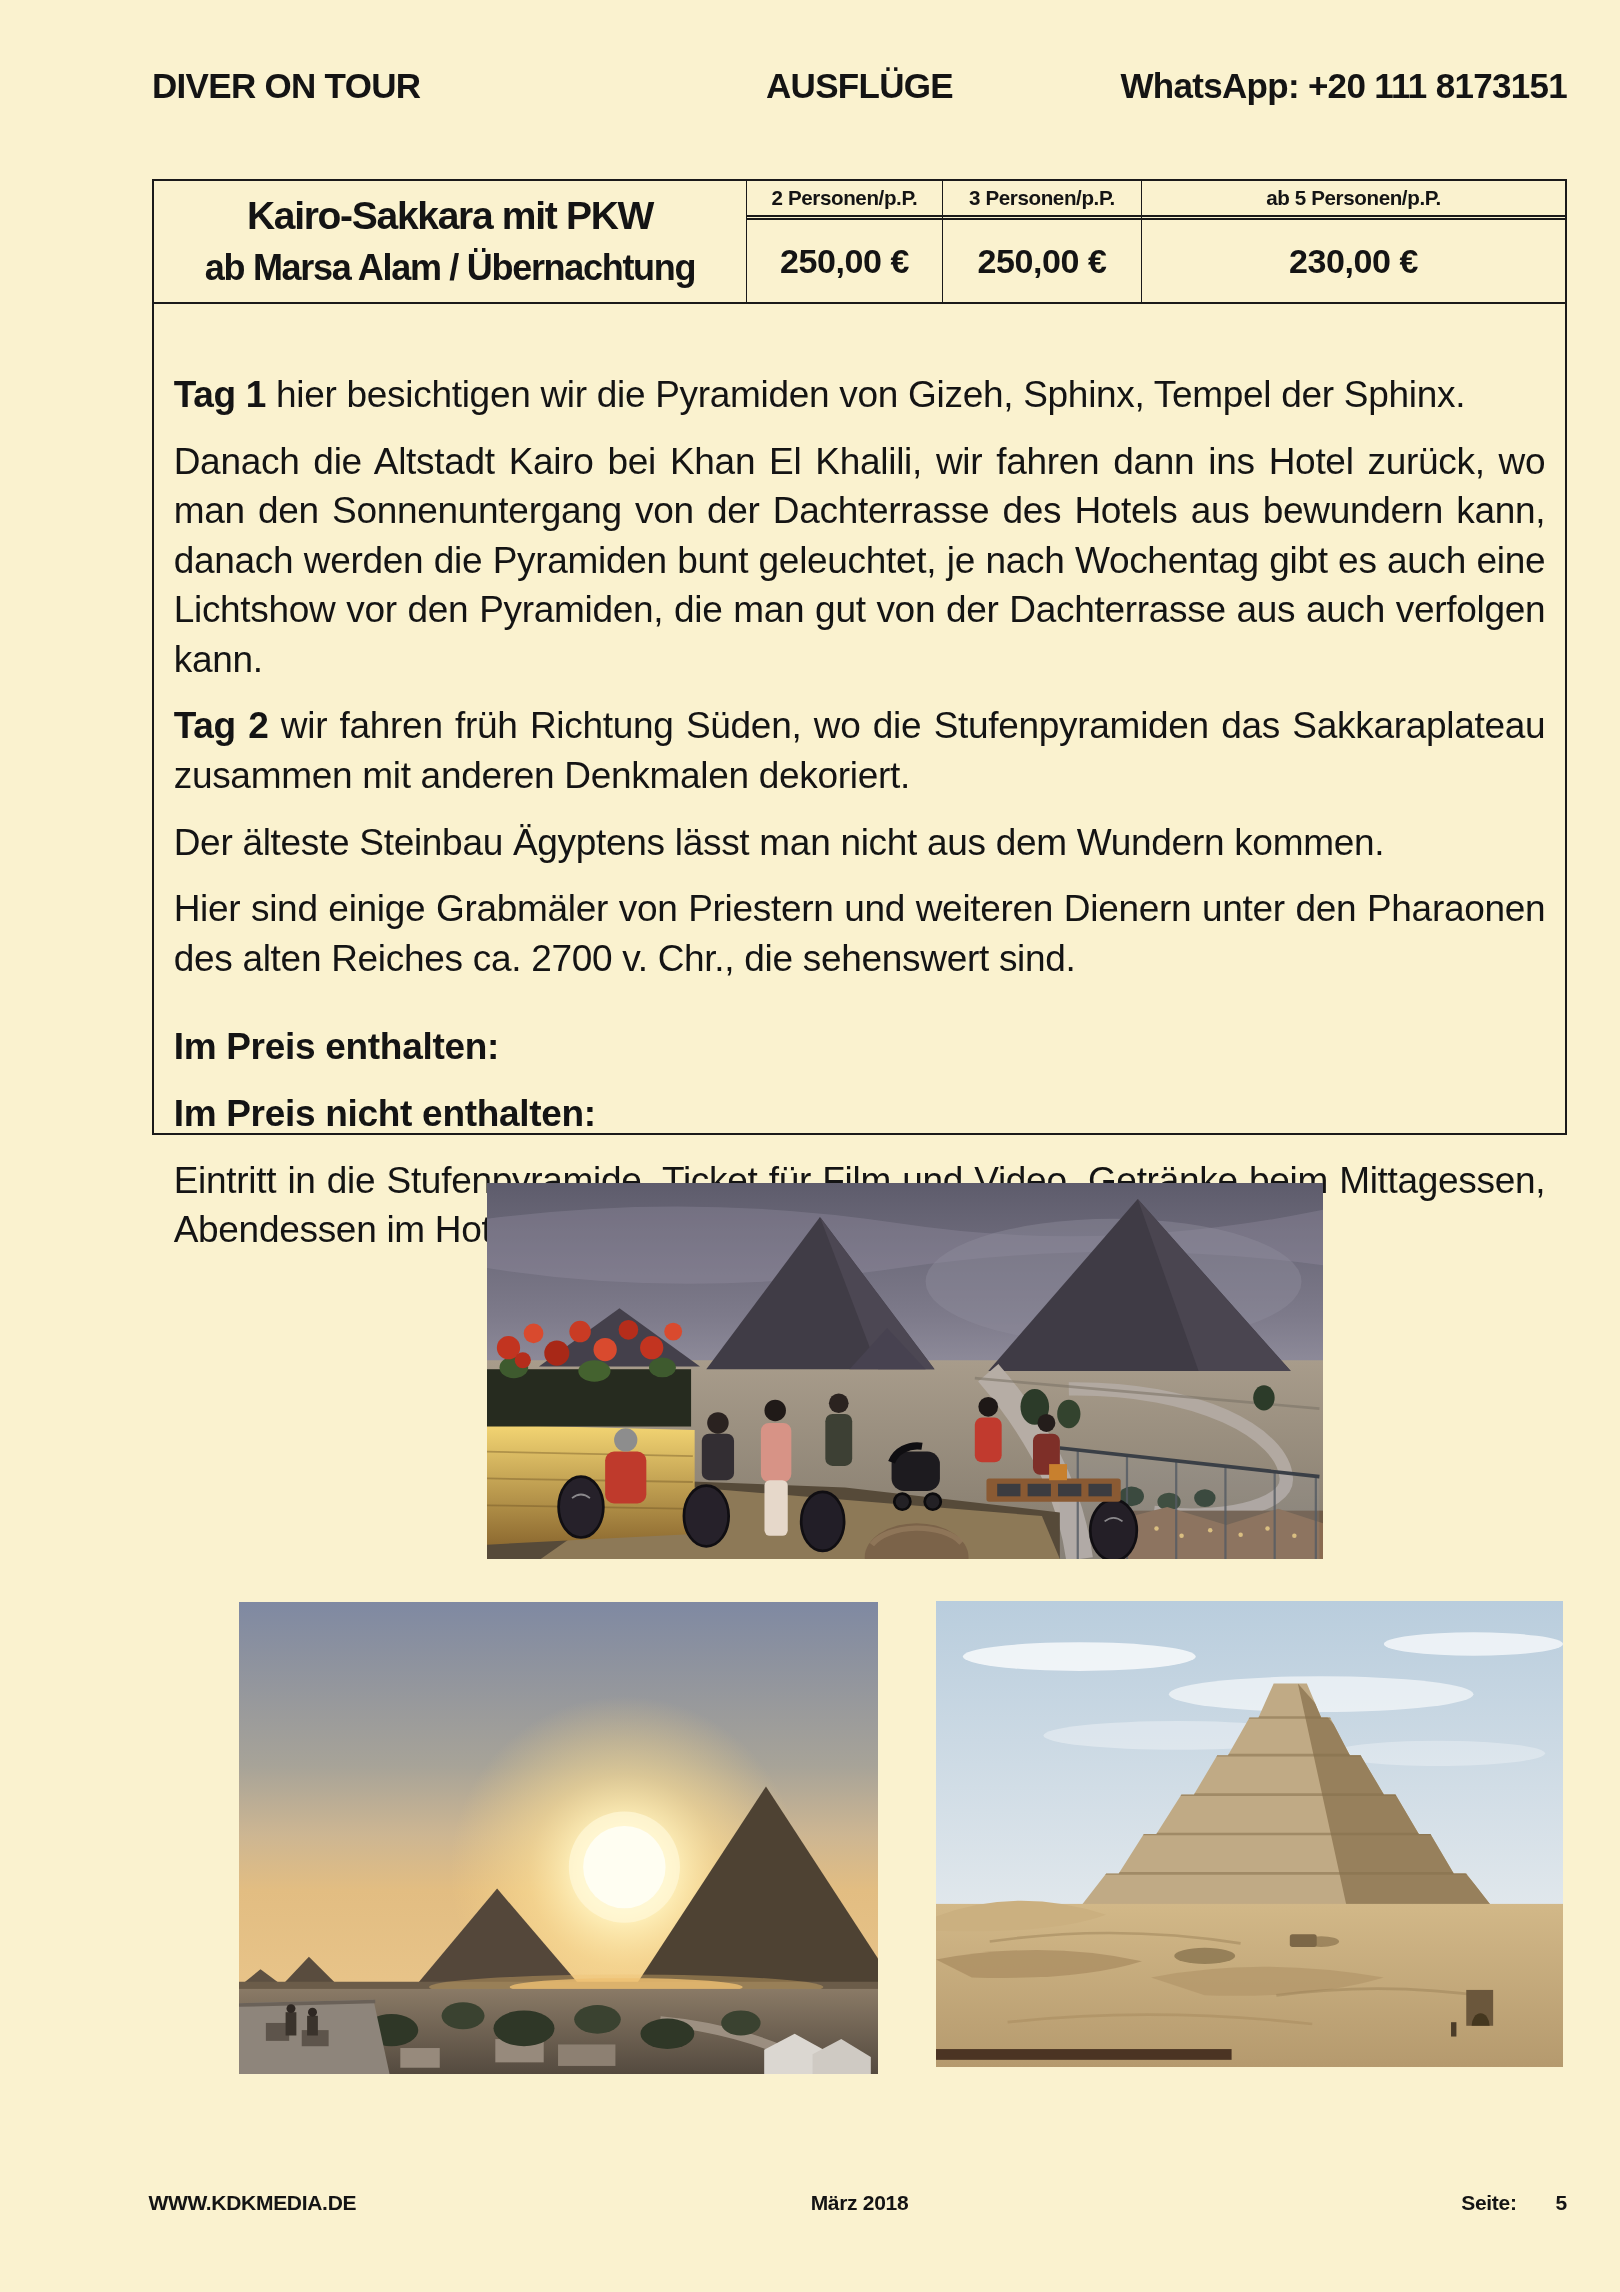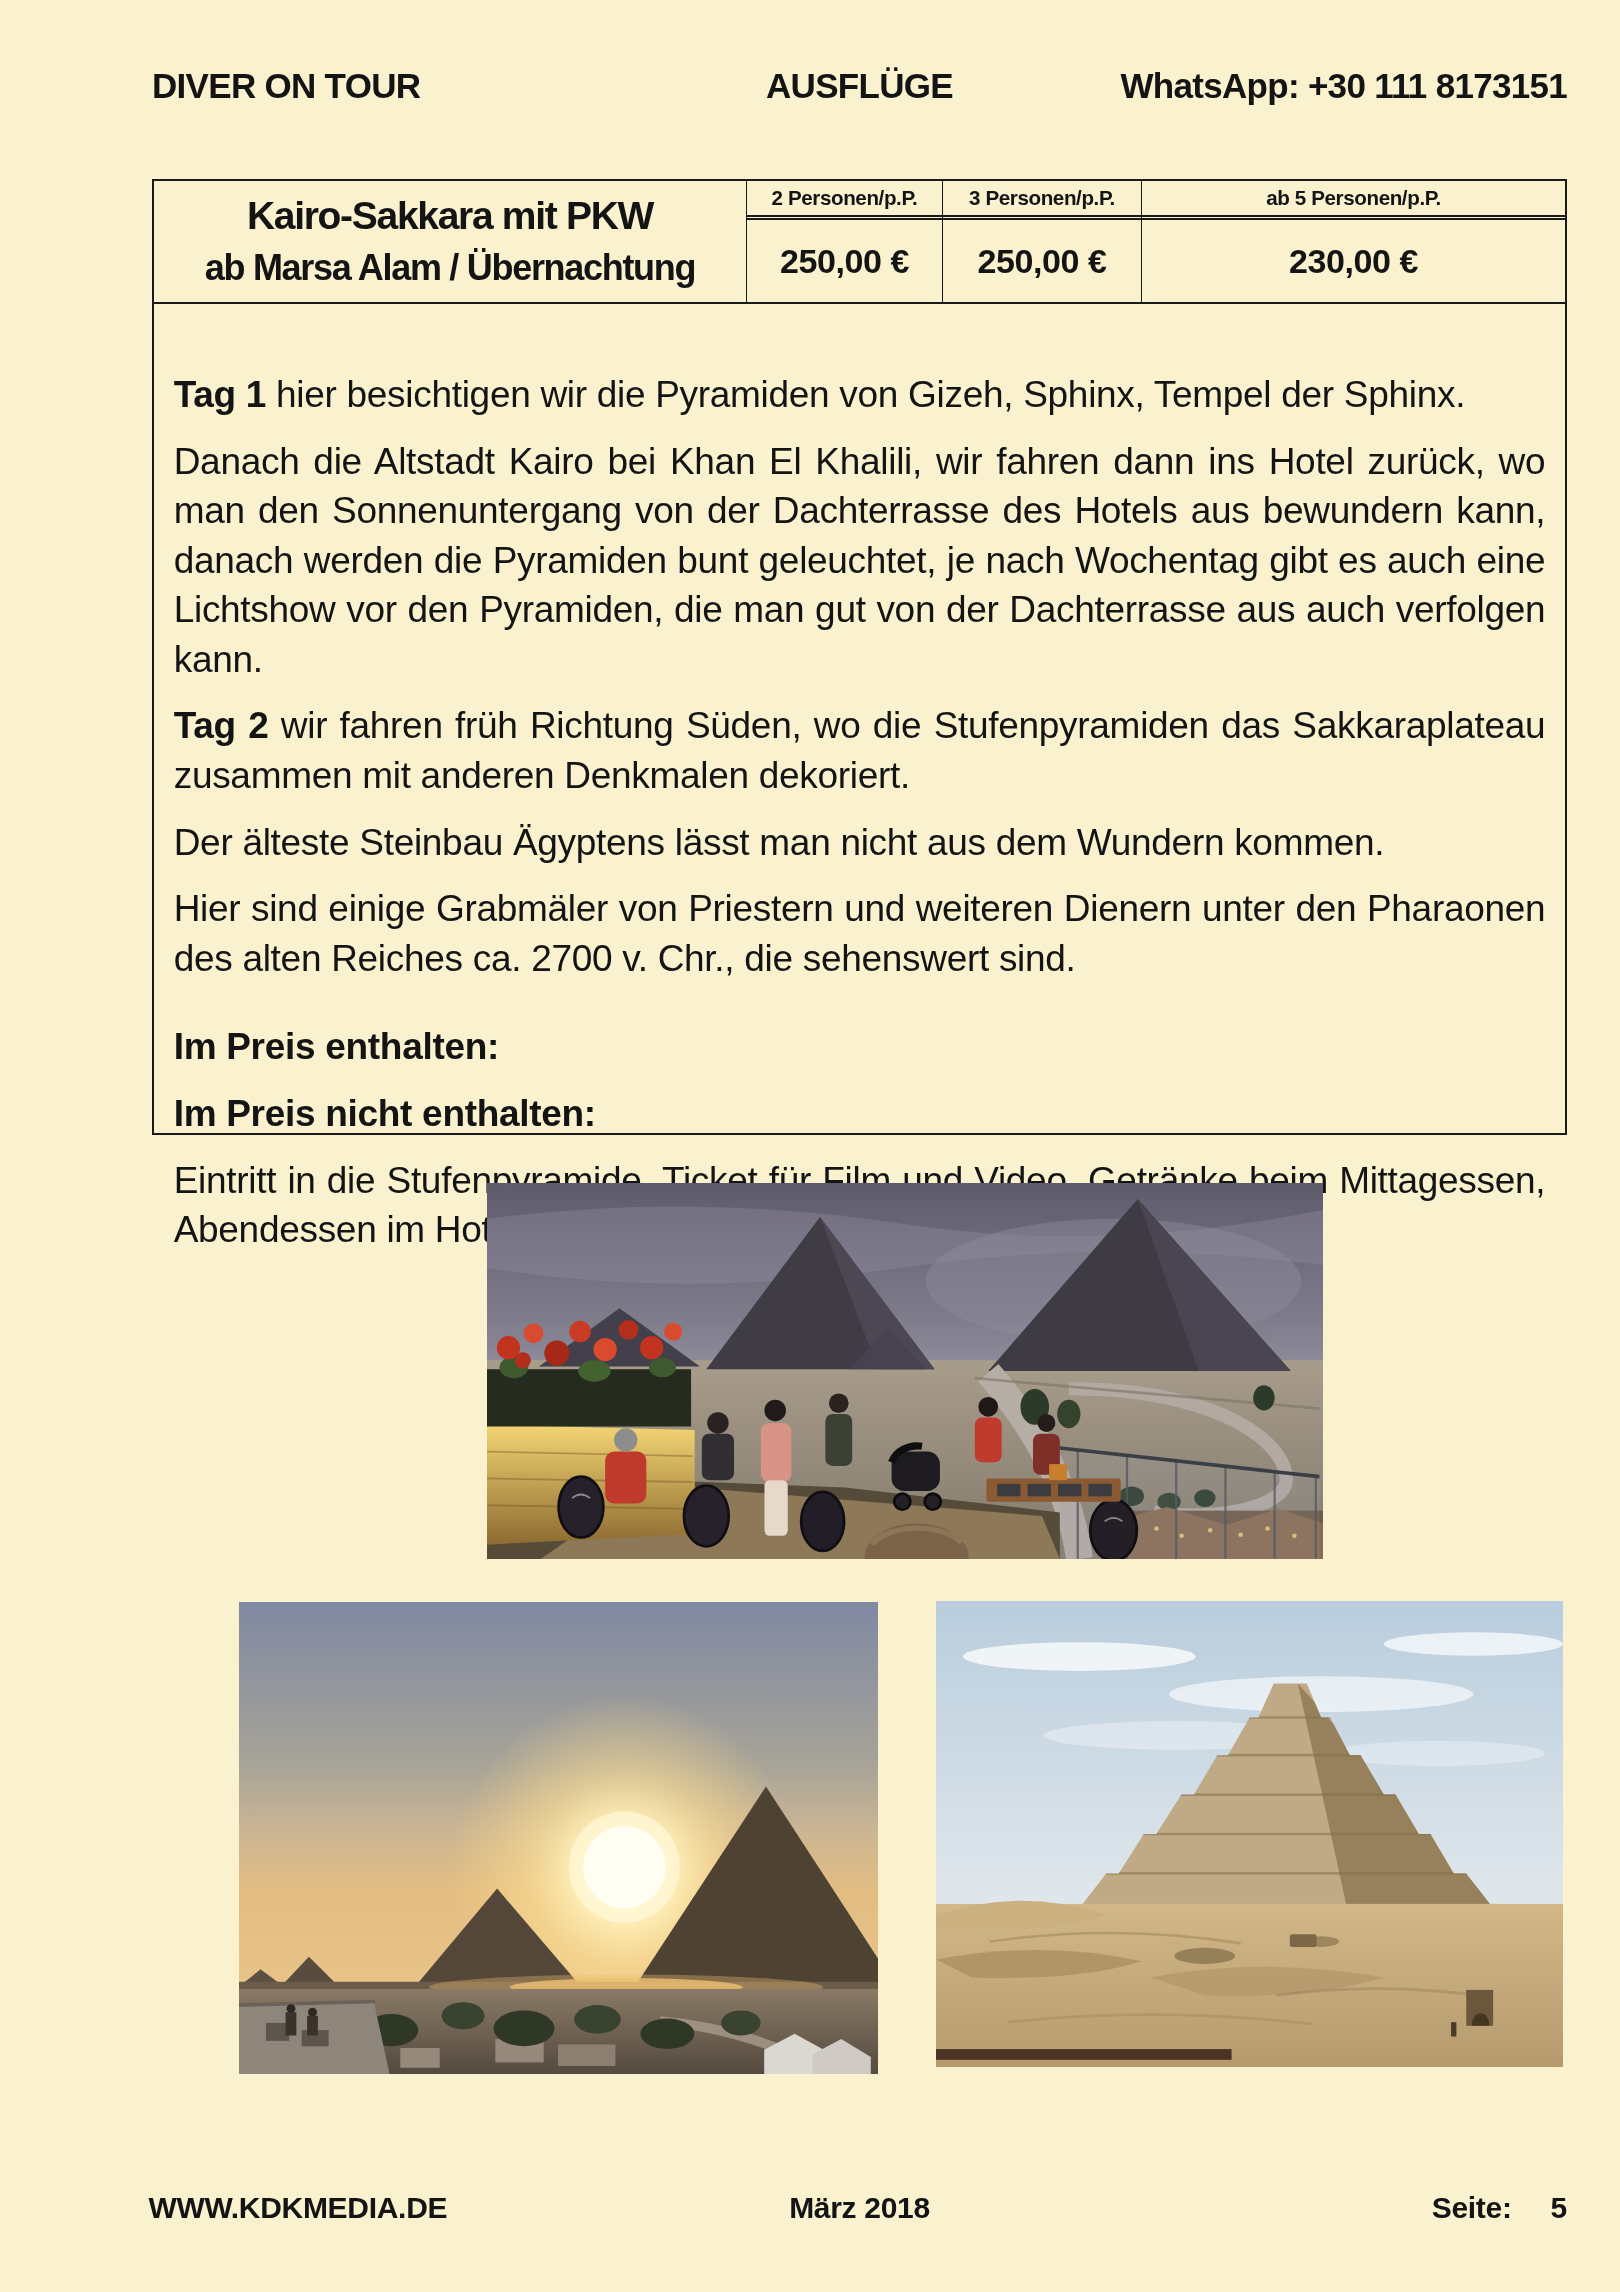--- a/index.html
+++ b/index.html
@@ -38,33 +38,33 @@
   .b{font-weight:bold;}
   .gap-top{margin-top:39px !important;}
   
   .photo{position:absolute;overflow:hidden;background:#888;}
   #photo1{left:447px;top:1169px;width:836px;height:376px;}
   #photo2{left:199px;top:1588px;width:639px;height:472px;}
   #photo3{left:896px;top:1587px;width:627px;height:466px;}
   .photo svg{display:block;width:100%;height:100%;}
   
   .ftr{position:absolute;left:152px;top:2191px;width:1415px;height:41px;
-       font-size:30px;font-weight:bold;letter-spacing:-0.3px;white-space:nowrap;}
+       font-size:21px;font-weight:bold;letter-spacing:-0.3px;white-space:nowrap;}
   .ftr .fl{position:absolute;left:-3.6px;top:0;}
   .ftr .fc{position:absolute;left:50%;top:0;transform:translateX(-50%);}
   .ftr .fr{position:absolute;right:0;top:0;}
   .ftr .pgnum{display:inline-block;margin-left:39px;}
 </style>
 </head>
 <body>
 
 <div class="hdr">
   <span class="hl">DIVER ON TOUR</span>
   <span class="hc">AUSFLÜGE</span>
-  <span class="hr">WhatsApp: +30 111 8173151</span>
+  <span class="hr">WhatsApp: +20 111 8173151</span>
 </div>
 
 <div class="box">
 
   <div class="tbl">
     <div class="tcell title-cell">
       <div class="title1">Kairo-Sakkara mit PKW</div>
       <div class="title2">ab Marsa Alam / Übernachtung</div>
     </div>
     <div class="tcell pcol w1">

